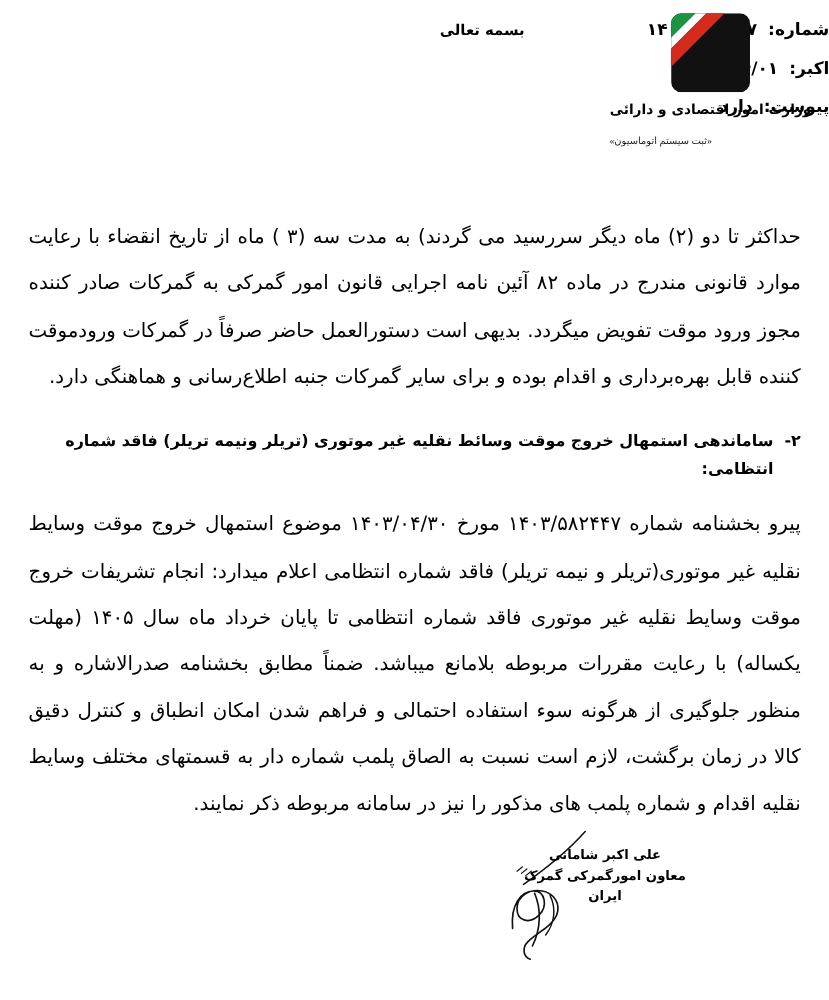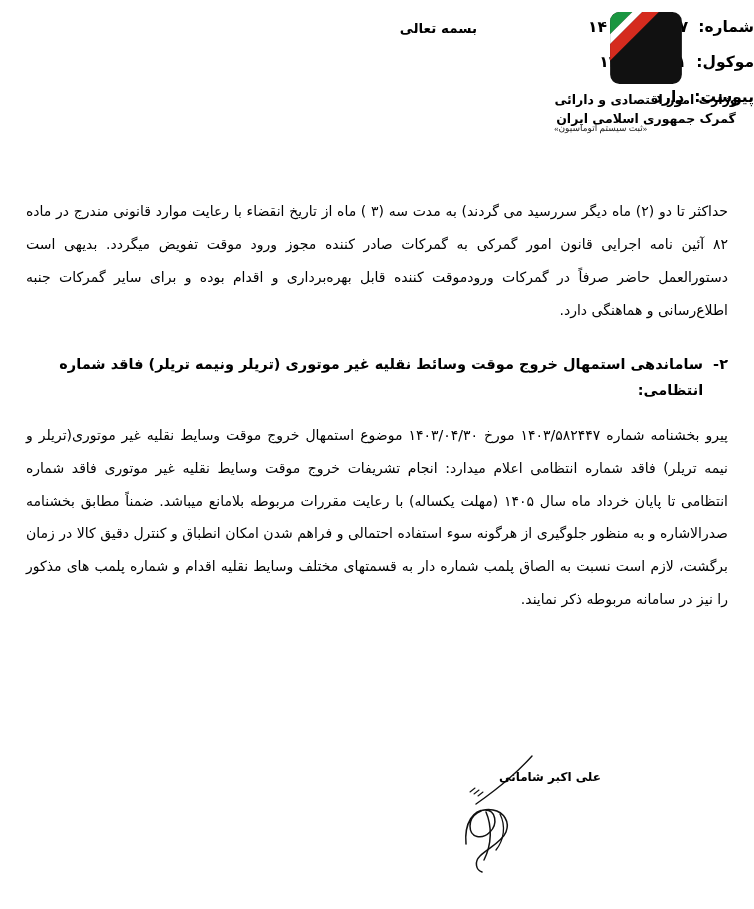--- a/index.html
+++ b/index.html
@@ -93,21 +93,21 @@
     letter-spacing: -0.2px;
   }
 
   
   .doc-body {
     position: relative;
     padding: 0 26px 0 26px;
   }
 
   p.para {
-    font-size: 14px;
+    font-size: 18px;
     line-height: 2.35;
     text-align: justify;
     text-align-last: right;
     margin: 0 0 14px 0;
     letter-spacing: 0.1px;
   }
   p.para.bold-all {
     font-weight: 700;
   }
   .bold-inline {
@@ -169,21 +169,21 @@
 <div class="doc-header">
 
   <div class="meta-block">
 
     <div class="meta-row">
       <span class="meta-label">شماره:</span>
       <span class="meta-value">۱۴۰۴/۴۳۲۰۵۷</span>
     </div>
 
     <div class="meta-row">
-      <span class="meta-label">موکول:</span>
+      <span class="meta-label">اکبر:</span>
       <span class="meta-value">۱۴۰۴/۰۴/۰۱</span>
     </div>
 
     <div class="meta-row">
       <span class="meta-label">پیوست:</span>
       <span class="meta-value">دارد</span>
     </div>
 
     <div class="meta-note">«ثبت سیستم اتوماسیون»</div>
   </div>
@@ -211,21 +211,20 @@
           <g transform="rotate(-45 50 50)">
             <rect x="-40" y="-10" width="200" height="15" fill="#1a9641"></rect>
             <rect x="-40" y="5" width="200" height="9" fill="#ffffff"></rect>
             <rect x="-40" y="14" width="200" height="15" fill="#d52b1e"></rect>
           </g>
         </g>
       </svg>
     </div>
 
     <div class="org-line">وزارت امور اقتصادی و دارائی</div>
-    <div class="org-line">گمرک جمهوری اسلامی ایران</div>
   </div>
 </div>
 
 <div class="doc-body">
 
   <div class="spacer-1"></div>
 
   <p class="para">حداکثر تا دو (۲) ماه دیگر سررسید می گردند) به مدت سه (۳ ) ماه از تاریخ انقضاء با رعایت موارد قانونی مندرج در ماده ۸۲ آئین نامه اجرایی قانون امور گمرکی به گمرکات صادر کننده مجوز ورود موقت تفویض میگردد. بدیهی است دستورالعمل حاضر صرفاً در گمرکات ورودموقت کننده قابل بهره‌برداری و اقدام بوده و برای سایر گمرکات جنبه اطلاع‌رسانی و هماهنگی دارد.</p>
 
   <div class="item-heading">
@@ -250,14 +249,15 @@
     <path d="M18,92 C16,70 26,58 37,58 C48,58 50,72 42,80 C34,88 22,86 22,74
              C22,62 34,56 45,58 C56,60 62,70 58,80 C54,90 40,96 32,104
              C26,110 28,118 34,120" stroke="#111111" stroke-width="1.5" fill="none" stroke-linecap="round" stroke-linejoin="round"></path>
 
     <path d="M38,60 C44,74 44,92 36,108" stroke="#111111" stroke-width="1.5" fill="none" stroke-linecap="round"></path>
     <path d="M52,62 C58,74 56,88 48,98" stroke="#111111" stroke-width="1.3" fill="none" stroke-linecap="round"></path>
   </svg>
 
   <div class="sign-names">
     <div>علی اکبر شامانی</div>
+    <div>معاون امورگمرکی گمرک ایران</div>
   </div>
 </div>
 
 </body></html>

